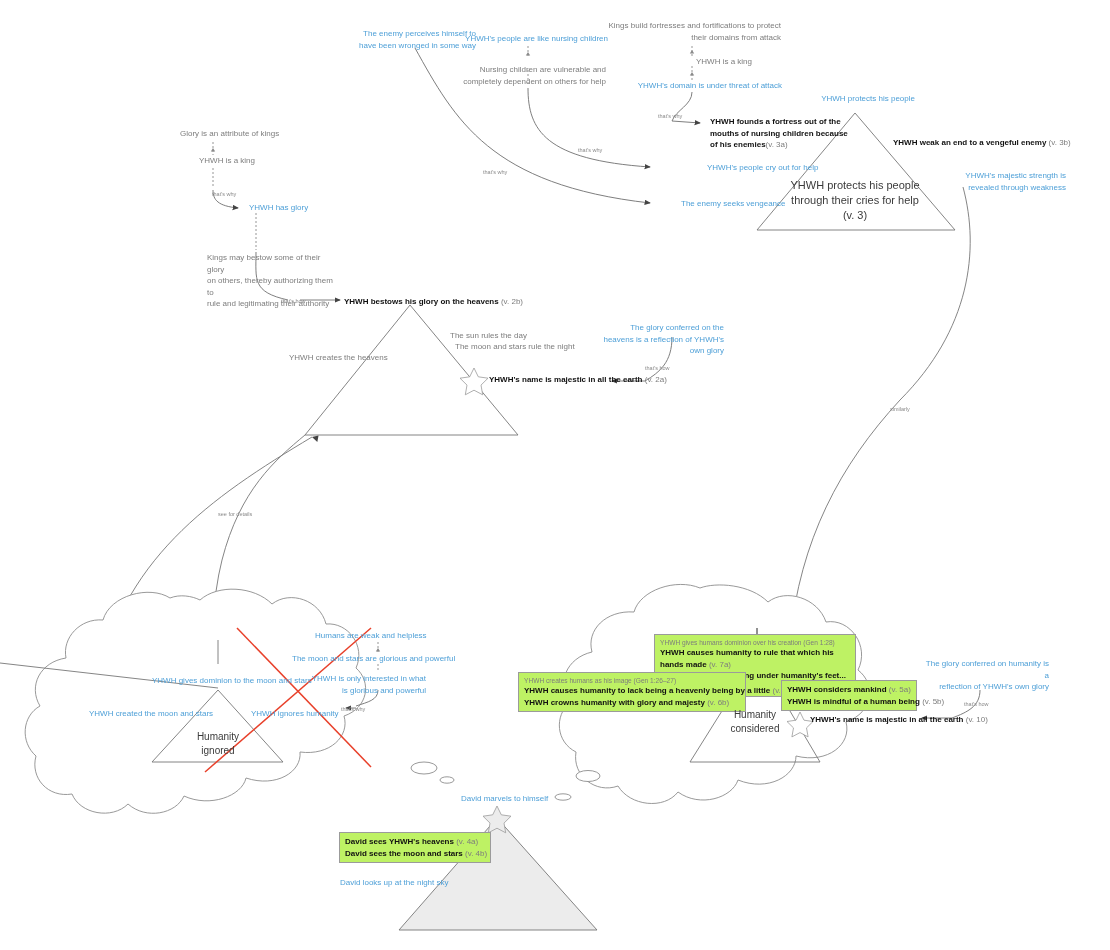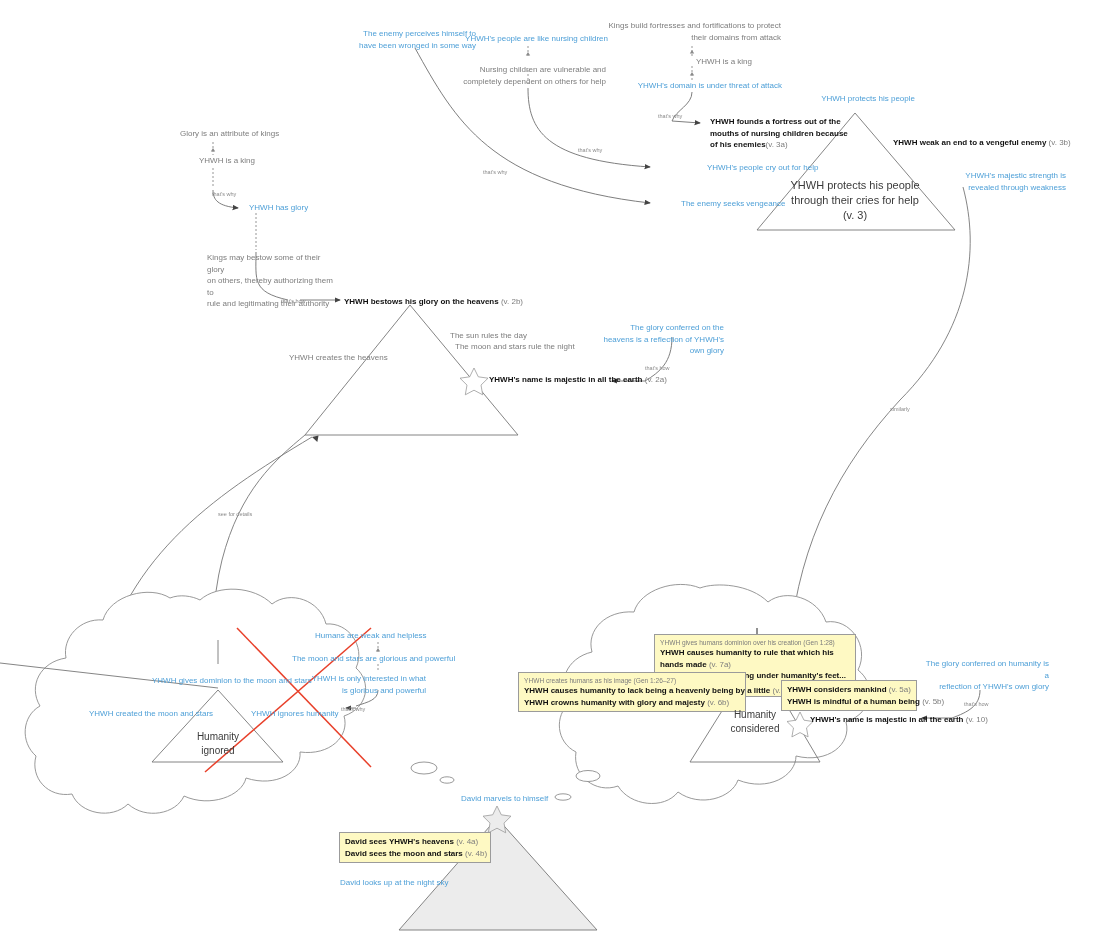--- a/index.html
+++ b/index.html
@@ -8,21 +8,21 @@
   #canvas{position:absolute;left:0;top:0;width:1110px;height:950px;}
   svg.layer{position:absolute;left:0;top:0;width:1110px;height:950px;pointer-events:none;}
   .node{position:absolute;}
   .gray{color:#7d7d7d;}
   .blue{color:#4d9fd7;}
   .t-tiny{font-size:5.5px;line-height:8px;color:#8a8a8a;}
   .t-body{font-size:8px;line-height:11.5px;}
   .t-bold{font-weight:bold;font-size:8px;line-height:11.5px;color:#111;}
   .t-ref{font-weight:normal;color:#7d7d7d;}
   .t-tri{font-size:11px;line-height:15px;color:#3b3b3b;text-align:center;}
-  .boxed{border:1px solid #9b9b9b;background:#fef9c3;padding:3px 5px;}
+  .boxed{border:1px solid #9b9b9b;background:#bef264;padding:3px 5px;}
   .nowrap{white-space:nowrap;}
   .ctr{text-align:right;}
   .lbl-left{text-align:left;}
 </style>
 </head>
 <body>
 
 <div id="canvas">
 
   <svg class="layer" viewBox="0 0 1110 950">

